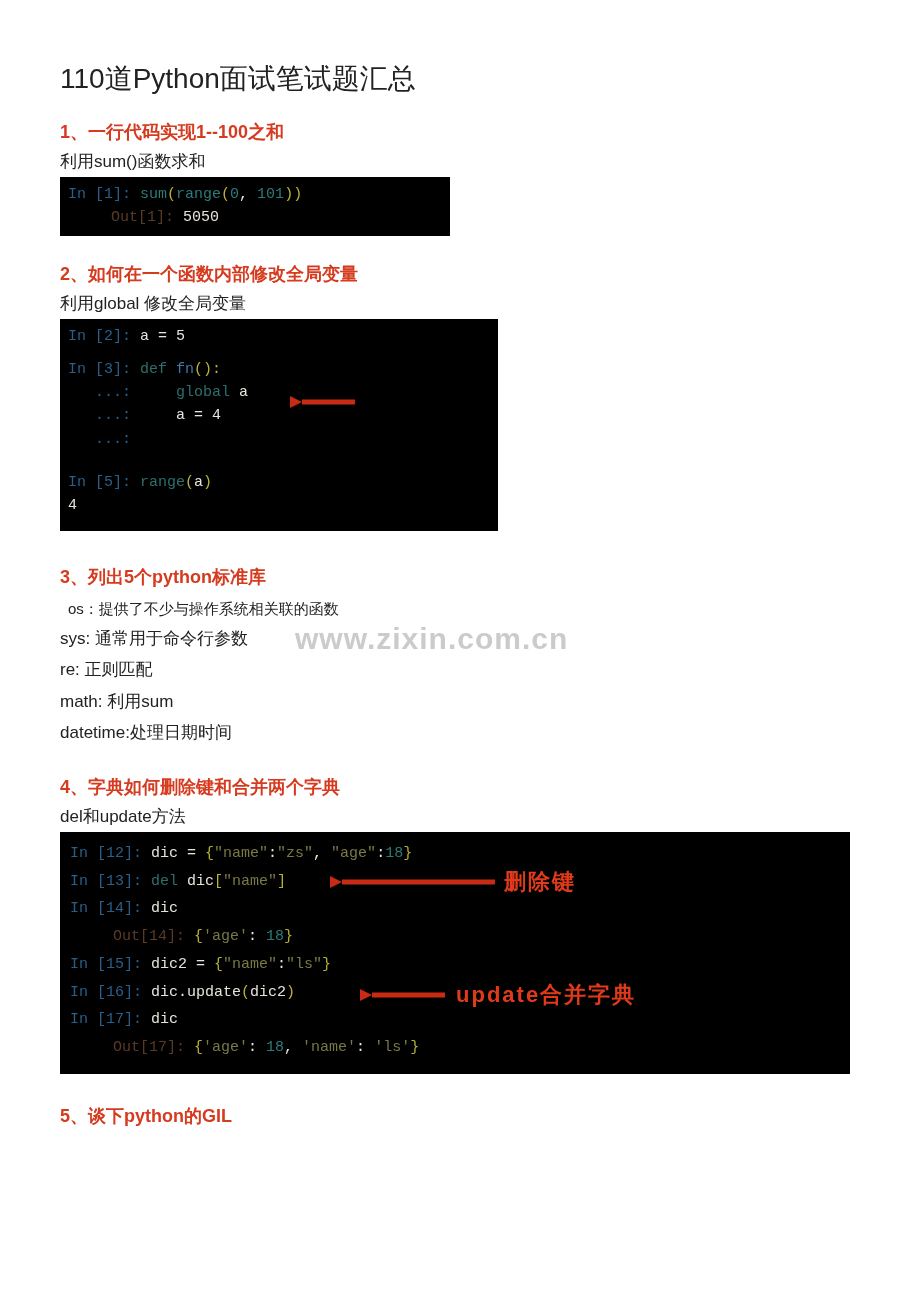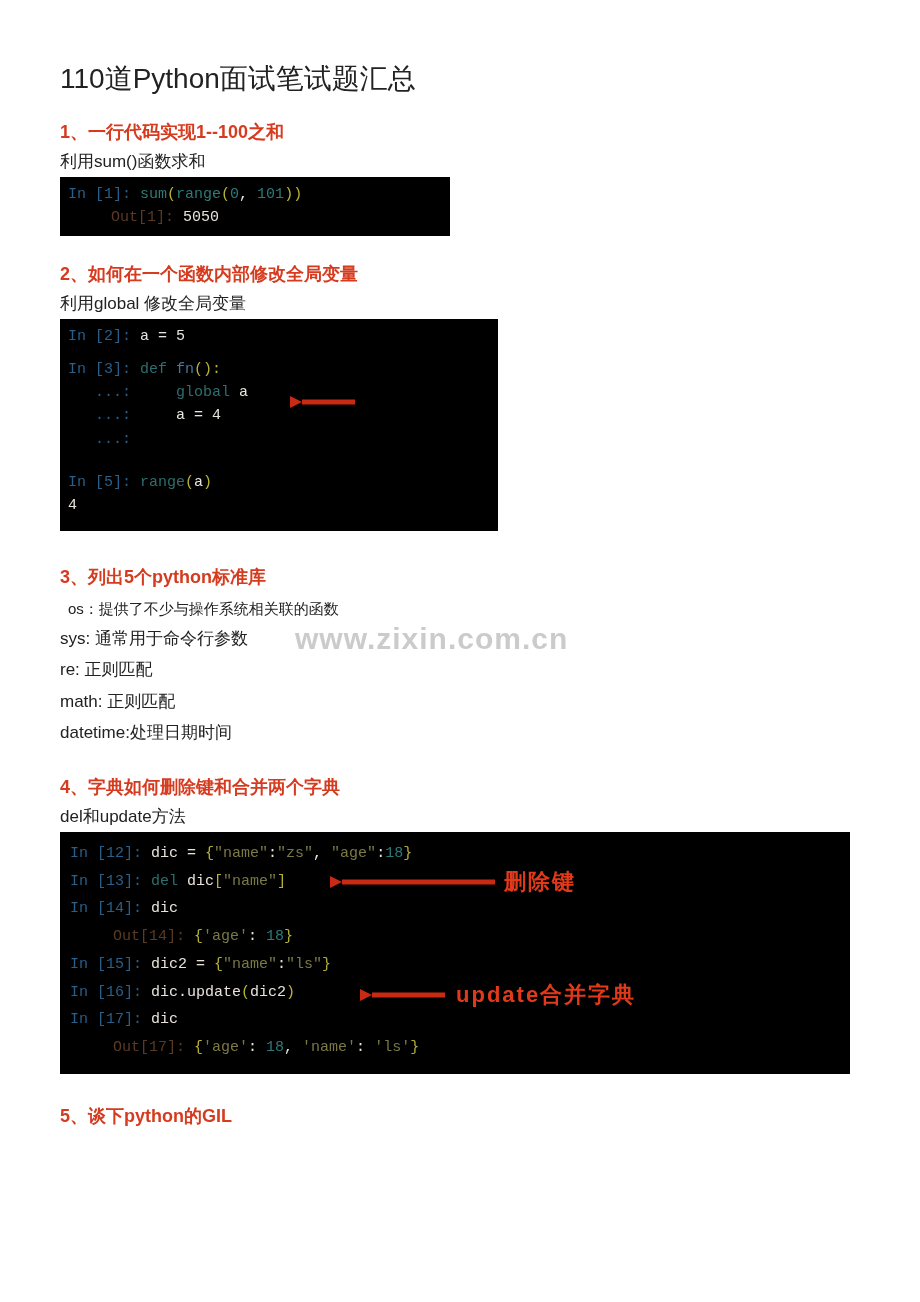--- a/index.html
+++ b/index.html
@@ -139,21 +139,21 @@
     </div>
   </div>
 
   <div class="watermark">www.zixin.com.cn</div>
 
   <div class="section">
     <div class="qheading">3、列出5个python标准库</div>
     <div class="body-line" style="font-size:15px;margin-left:8px;">os：提供了不少与操作系统相关联的函数</div>
     <div class="body-line">sys:   通常用于命令行参数</div>
     <div class="body-line">re:   正则匹配</div>
-    <div class="body-line">math: 正则匹配</div>
+    <div class="body-line">math: 利用sum</div>
     <div class="body-line">datetime:处理日期时间</div>
   </div>
 
   <div class="section" style="margin-top:26px;">
     <div class="qheading">4、字典如何删除键和合并两个字典</div>
     <div class="qnote">del和update方法</div>
     <div class="arrow-wrap">
       <div class="codeblock cb4">
         <div class="row"><span class="c-prompt-in">In [12]: </span><span class="c-white">dic = </span><span class="c-bracket">{</span><span class="c-str">"name"</span><span class="c-white">:</span><span class="c-str">"zs"</span><span class="c-white">, </span><span class="c-str">"age"</span><span class="c-white">:</span><span class="c-numteal">18</span><span class="c-bracket">}</span></div>
 

